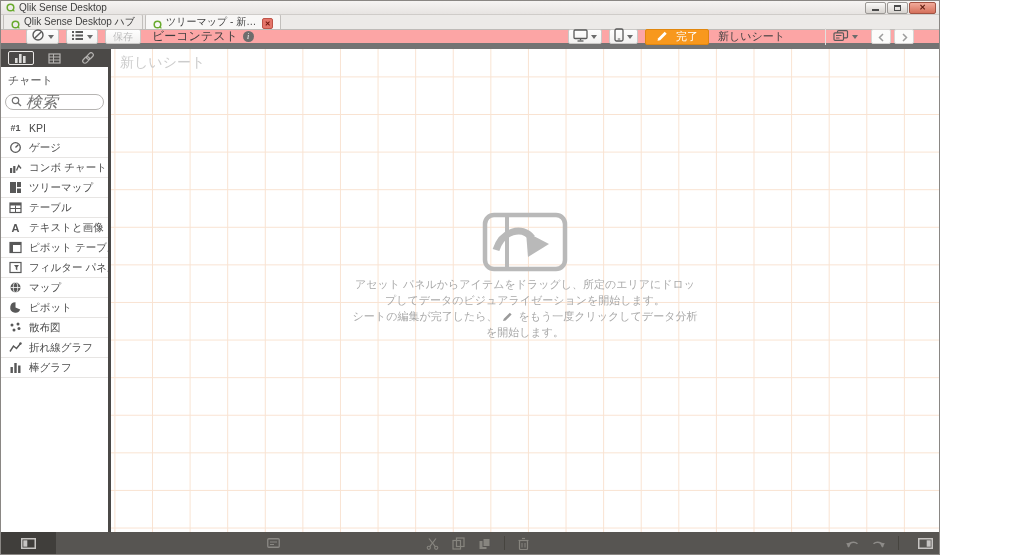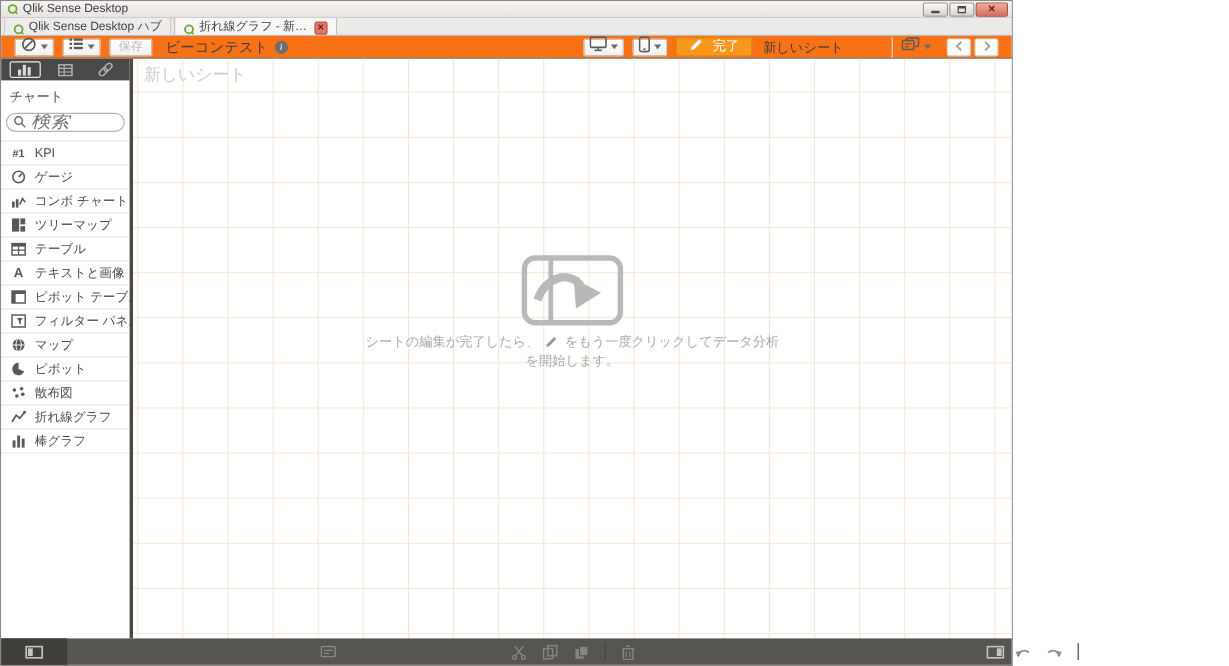--- a/index.html
+++ b/index.html
@@ -1,18 +1,18 @@
 <!DOCTYPE html>
 <html><head>
 <meta charset="utf-8">
 <style>
   * { box-sizing: border-box; margin: 0; padding: 0; }
   html,body { width:1024px; height:555px; overflow:hidden;
     font-family:"Liberation Sans", sans-serif; background:#fff; }
-  .window { width:844px; height:555px; border:1px solid #8a8784;
+  .window { width:940px; height:555px; border:1px solid #8a8784;
     display:flex; flex-direction:column; background:#fff; }
 
   
   .titlebar { flex:0 0 14px; height:14px; background:linear-gradient(#f6f4f3,#e7e4e2);
     border-bottom:1px solid #cfccc9; display:flex; align-items:center; padding:0 3px; position:relative; }
   .titlebar .title { font-size:10px; color:#3d3d3d; line-height:13px; }
   .app-ico { margin:0 4px 0 2px; display:inline-flex; }
   .win-controls { position:absolute; right:3px; top:1px; display:flex; }
   .win-btn { width:21px; height:12px; border:1px solid #9b9895; border-radius:2px; margin-left:1px;
     background:linear-gradient(#fbfaf9,#d6d2ce); display:flex; align-items:center; justify-content:center; }
@@ -26,22 +26,22 @@
     display:flex; align-items:flex-end; padding-left:2px; }
   .tab { height:15px; margin-right:2px; display:flex; align-items:flex-end; padding:0 7px;
     border:1px solid #c2bfbc; border-bottom:none; border-radius:2px 2px 0 0; background:#eeecea;
     font-size:10px; color:#3f3f3f; white-space:nowrap; }
   .tab.active { background:#f8f7f6; }
   .tab .qico { margin-right:4px; display:inline-flex; }
   .tab-close { width:11px; height:11px; margin-left:6px; background:#e4756a; border:1px solid #bf5448;
     border-radius:2px; color:#71180e; font-size:7px; line-height:9px; text-align:center; font-weight:bold; cursor:pointer; }
 
   
-  .toolbar { flex:0 0 19px; height:19px; background:#f97316; border-bottom:1px solid #737373;
-    display:flex; align-items:center; padding:0 11px; }
+  .toolbar { flex:0 0 19px; height:19px; background:#fca5a5; border-bottom:6px solid #737373;
+    display:flex; align-items:center; padding:0 25px; }
   .tbtn { height:15px; border:1px solid #c9c8c6; border-radius:2px;
     background:linear-gradient(#fefefe,#f2f1f0); display:inline-flex; align-items:center;
     padding:0 4px; margin-right:7px; color:#5a5a5a; cursor:pointer; }
   .caret { width:0; height:0; border-left:3px solid transparent; border-right:3px solid transparent;
     border-top:4px solid #6b6b6b; margin-left:3px; }
   .tbtn.save { font-size:10px; color:#bcbcbc; padding:0 7px; }
   .app-title { font-size:12px; color:#3f3f3f; margin-left:4px; display:flex; align-items:center; }
   .info-dot { width:11px; height:11px; border-radius:50%; background:#6d6d6d; color:#fff; font-size:8px;
     line-height:11px; text-align:center; margin-left:5px; font-family:"Liberation Serif",serif; font-style:italic; cursor:pointer; }
   .spacer { flex:1; }
@@ -137,21 +137,21 @@
       </span>
       <span>Qlik Sense Desktop ハブ</span>
     </div>
     <div class="tab active">
       <span class="qico">
         <svg width="9" height="9">
             <circle cx="4.5" cy="4.5" r="3.3" fill="none" stroke="#69aa2e" stroke-width="1.5"></circle>
             <line x1="6.6" y1="6.6" x2="8.4" y2="8.4" stroke="#69aa2e" stroke-width="1.3"></line>
           </svg>
       </span>
-      <span>折れ線グラフ - 新…</span>
+      <span>ツリーマップ - 新…</span>
       <span class="tab-close">✕</span>
     </div>
   </div>
 
   <div class="toolbar">
     <div class="tbtn">
       <span>
         <svg width="14" height="14">
             <circle cx="7" cy="7" r="5" fill="none" stroke="#5a5a5a" stroke-width="1.4"></circle>
             <line x1="3.9" y1="10.1" x2="10.1" y2="3.9" stroke="#5a5a5a" stroke-width="1.4"></line>
@@ -398,20 +398,21 @@
 
     <main class="canvas">
       <div class="sheet-title">新しいシート</div>
       <div class="empty">
         <svg width="86" height="60">
           <rect x="3" y="3" width="80" height="54" rx="9" fill="none" stroke="#b9b9b9" stroke-width="4.5"></rect>
           <line x1="25" y1="4" x2="25" y2="56" stroke="#b9b9b9" stroke-width="4"></line>
           <path d="M14 38 C 20 19, 40 13, 50 26" fill="none" stroke="#b9b9b9" stroke-width="7"></path>
           <polygon points="44,20 67,32 46,45" fill="#b9b9b9"></polygon>
         </svg>
+        <p class="hint hint-first">アセット パネルからアイテムをドラッグし、所定のエリアにドロップしてデータのビジュアライゼーションを開始します。</p>
         <p class="hint">
           <span>シートの編集が完了したら、</span>
           <svg class="pencil-inline" width="11" height="11">
               <path d="M1 10 L1.8 7.8 L7.8 1.8 L9.6 3.6 L3.6 9.6 Z" fill="#9a9a9a"></path>
             </svg>
           <span>をもう一度クリックしてデータ分析を開始します。</span>
         </p>
       </div>
     </main>
   </div>

